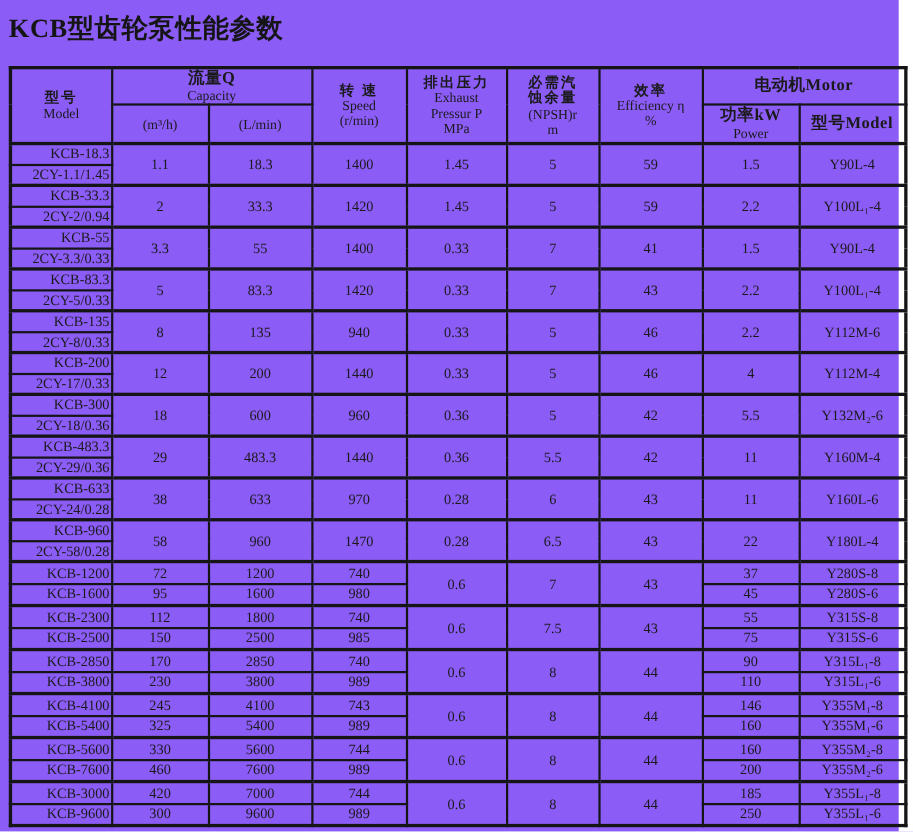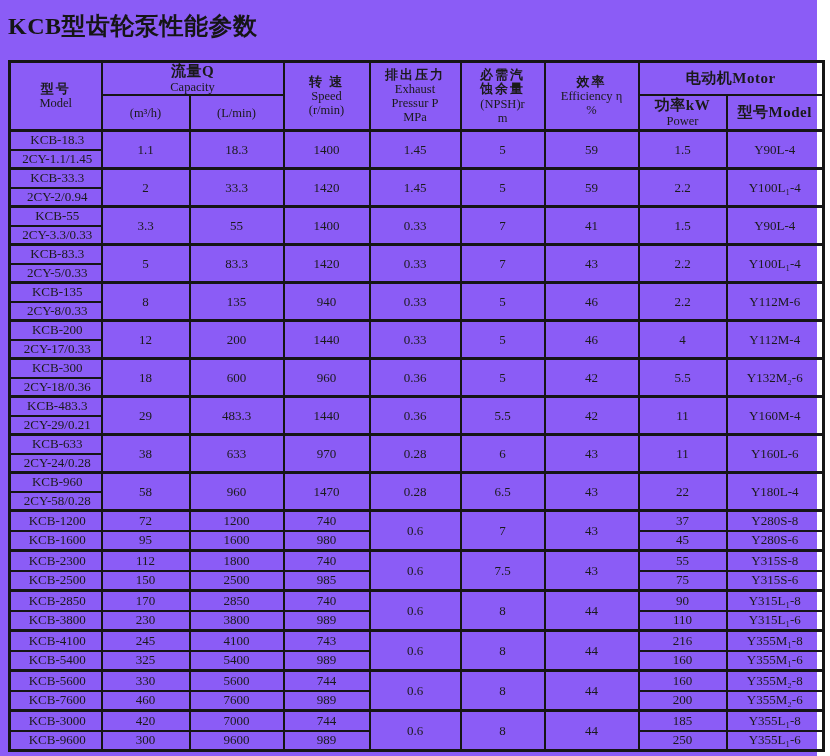--- a/index.html
+++ b/index.html
@@ -59,21 +59,21 @@
   thead th .en {
     display: block;
     font-weight: normal;
     font-size: 12.5px;
     letter-spacing: 0;
   }
   tbody tr.upper-row { height: 19px; }
   tbody tr.lower-row { height: 20px; margin-left: 44px; }
   tbody tr.group-start td { border-top-width: 3px; }
   tbody td.model {
-    text-align: center;
+    text-align: right;
     padding-left: 4px;
   }
 </style>
 </head>
 <body>
 
 <div class="page">
 
   <h1 class="page-title">KCB型齿轮泵性能参数</h1>
 
@@ -245,21 +245,21 @@
           <td rowspan="2">29</td>
           <td rowspan="2">483.3</td>
           <td rowspan="2">1440</td>
           <td rowspan="2">0.36</td>
           <td rowspan="2">5.5</td>
           <td rowspan="2">42</td>
           <td rowspan="2">11</td>
           <td rowspan="2">Y160M-4</td>
         </tr>
         <tr class="upper-row">
-          <td class="model">2CY-29/0.21</td>
+          <td class="model">2CY-29/0.36</td>
         </tr>
         <tr class="group-start upper-row">
           <td class="model">KCB-633</td>
           <td rowspan="2">38</td>
           <td rowspan="2">633</td>
           <td rowspan="2">970</td>
           <td rowspan="2">0.28</td>
           <td rowspan="2">6</td>
           <td rowspan="2">43</td>
           <td rowspan="2">11</td>
@@ -340,21 +340,21 @@
           <td>Y315L₁-6</td>
         </tr>
         <tr class="group-start lower-row">
           <td class="model">KCB-4100</td>
           <td>245</td>
           <td>4100</td>
           <td>743</td>
           <td rowspan="2">0.6</td>
           <td rowspan="2">8</td>
           <td rowspan="2">44</td>
-          <td>216</td>
+          <td>146</td>
           <td>Y355M₁-8</td>
         </tr>
         <tr class="lower-row">
           <td class="model">KCB-5400</td>
           <td>325</td>
           <td>5400</td>
           <td>989</td>
           <td>160</td>
           <td>Y355M₁-6</td>
         </tr>

